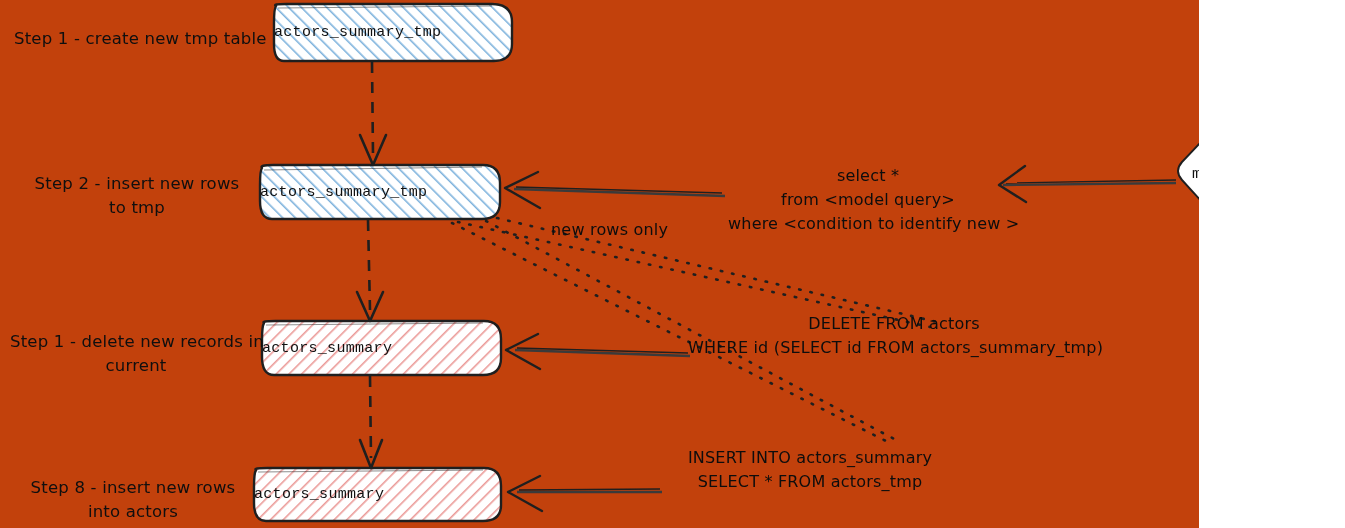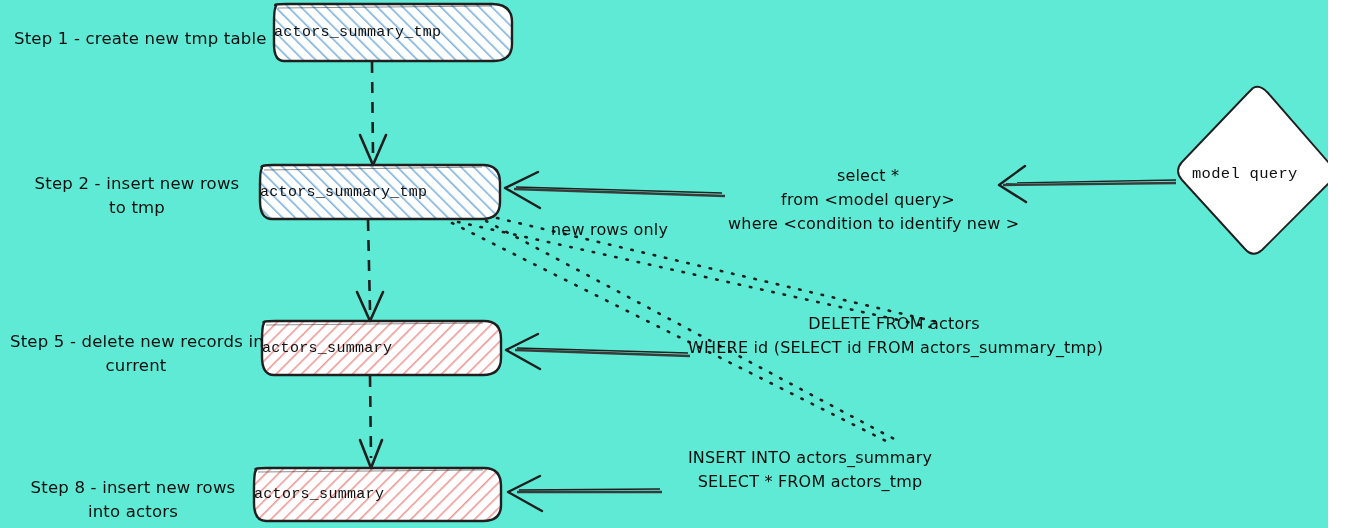--- a/index.html
+++ b/index.html
@@ -5,23 +5,23 @@
   html, body {
     margin: 0;
     padding: 0;
     background: #ffffff;
   }
   body {
     font-family: "DejaVu Sans", sans-serif;
   }
   #canvas {
     position: relative;
-    width: 1328px;
+    width: 1199px;
     height: 528px;
-    background: #5eead4;
+    background: #c2410c;
     overflow: hidden;
   }
   #svg-layer {
     position: absolute;
     left: 0;
     top: 0;
     width: 1345px;
     height: 528px;
   }
   .label-text {
@@ -167,21 +167,21 @@
 
   <div class="label-text step-label" style="left:14px; top:27px; width:250px;">Step 1 - create new tmp table</div>
 
   <div class="node-label" style="left:274px; top:24px; width:238px;">actors_summary_tmp</div>
 
   <div class="label-text step-label" style="left:14px; top:172px; width:246px;">Step 2 - insert new rows
 to tmp</div>
 
   <div class="node-label" style="left:260px; top:184px; width:240px;">actors_summary_tmp</div>
 
-  <div class="label-text step-label" style="left:10px; top:330px; width:252px;">Step 5 - delete new records in
+  <div class="label-text step-label" style="left:10px; top:330px; width:252px;">Step 1 - delete new records in
 current</div>
 
   <div class="node-label" style="left:262px; top:340px; width:239px;">actors_summary</div>
 
   <div class="label-text step-label" style="left:14px; top:476px; width:238px;">Step 8 - insert new rows
 into actors</div>
 
   <div class="node-label" style="left:254px; top:486px; width:247px;">actors_summary</div>
 
   <div class="node-label" style="left:1192px; top:165px; width:128px; font-size:15.5px;">model query</div>

